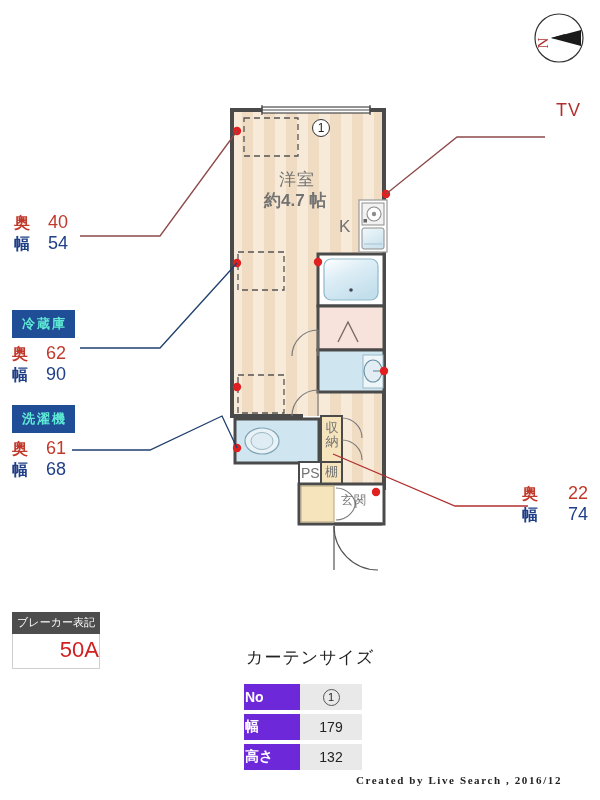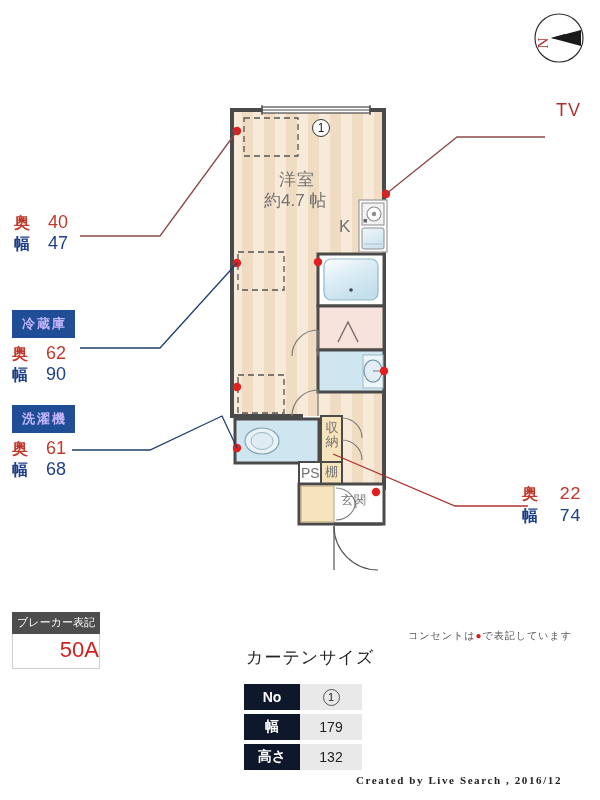--- a/index.html
+++ b/index.html
@@ -23,25 +23,25 @@
   .dim-block { position: absolute; font-size: 17px; line-height: 21px; white-space: nowrap; }
   .dim-row { display: flex; align-items: baseline; }
   .dim-key { width: 34px; font-weight: bold; font-size: 16px; }
   .dim-val { font-size: 18px; }
   .k-oku { color: #c0392b; }
   .k-haba { color: #1f3f87; }
   .v-oku { color: #c0392b; }
   .v-haba { color: #1f3f87; }
   .dim-right .dim-row { justify-content: flex-end; }
   .dim-right .dim-key { width: 30px; text-align: left; }
-  .dim-right .dim-val { width: 36px; text-align: center; font-family: Liberation Mono, monospace; }
+  .dim-right .dim-val { width: 36px; text-align: right; }
 
   .appliance-tag {
     background: #1f4e96;
-    color: #c4b5fd;
+    color: #5eead4;
     font-size: 13px;
     letter-spacing: 2px;
     padding: 3px 8px 4px 10px;
     display: inline-block;
     margin-bottom: 5px;
     font-weight: bold;
   }
 
   
   .tv-label {
@@ -61,21 +61,21 @@
   }
 
   
   .curtain-title {
     position: absolute; left: 246px; top: 646px;
     font-size: 17px; color: #222; letter-spacing: 1px;
   }
   .curtain-table { position: absolute; left: 244px; top: 680px; border-collapse: separate; border-spacing: 0 4px; }
   .curtain-table td { height: 26px; font-size: 14px; }
   .c-key {
-    background: #0f172a; color: #fff; width: 56px; text-align: center;
+    background: #6d28d9; color: #fff; width: 56px; 
     font-weight: bold;
   }
   .c-val {
     background: #e9e9e9; color: #222; width: 62px; text-align: center;
   }
 
   
   .notes { position: absolute; left: 408px; top: 627px; font-size: 10px; color: #555; line-height: 18px; letter-spacing: 1px; }
   .notes .dot { color: #d02020; }
 
@@ -243,21 +243,21 @@
 
       <path d="M237 263 L160 348 L80 348" stroke="#1f3f6e" stroke-width="1.3"></path>
 
       <path d="M237 448 L222 416 L150 450 L72 450" stroke="#1f3f6e" stroke-width="1.3"></path>
 
       <path d="M333 454 L455 506 L528 506" stroke="#b03030" stroke-width="1.3"></path>
     </g>
   </svg>
 
   <div class="fp-text room-name" style="left:279px; top:168px;">洋室</div>
-  <div class="fp-text room-size" style="left:264px; top:189px;">約4.7 帖</div>
+  <div class="fp-text room-size" style="left:264px; top:189px;font-weight:bold;">約4.7 帖</div>
   <div class="fp-text k-label" style="left:339px; top:217px;">K</div>
   <div class="fp-text small-label" style="left:324px; top:421px; width:16px; text-align:center;">収納</div>
   <div class="fp-text ps-label" style="left:301px; top:465px;">PS</div>
   <div class="fp-text small-label" style="left:325px; top:465px;">棚</div>
   <div class="fp-text genkan-label" style="left:341px; top:492px;">玄関</div>
 
   <div class="circ-num" style="left:312px; top:119px;">1</div>
 
   <svg class="compass" viewBox="0 0 56 56">
     <circle cx="28" cy="28" r="24" fill="#ffffff" stroke="#333" stroke-width="1.2"></circle>
@@ -268,21 +268,21 @@
 
   <div class="tv-label">TV</div>
 
   <div class="dim-block" style="left:14px; top:212px;">
     <div class="dim-row">
       <span class="dim-key k-oku">奥</span>
       <span class="dim-val v-oku">40</span>
     </div>
     <div class="dim-row">
       <span class="dim-key k-haba">幅</span>
-      <span class="dim-val v-haba">47</span>
+      <span class="dim-val v-haba">54</span>
     </div>
   </div>
 
   <div class="dim-block" style="left:12px; top:310px;">
     <div class="appliance-tag">冷蔵庫</div>
     <div class="dim-row">
       <span class="dim-key k-oku">奥</span>
       <span class="dim-val v-oku">62</span>
     </div>
     <div class="dim-row">
@@ -331,18 +331,17 @@
       <td class="c-val">179</td>
     </tr>
     <tr>
       <td class="c-key">高さ</td>
       <td class="c-val">132</td>
     </tr>
   </tbody>
     </table>
 
   <div class="notes">
-    <div><span>コンセントは</span><span class="dot">●</span><span>で表記しています</span></div>
   </div>
 
   <div class="credit">Created by Live Search , 2016/12</div>
 
 </div>
 
 </body></html>

